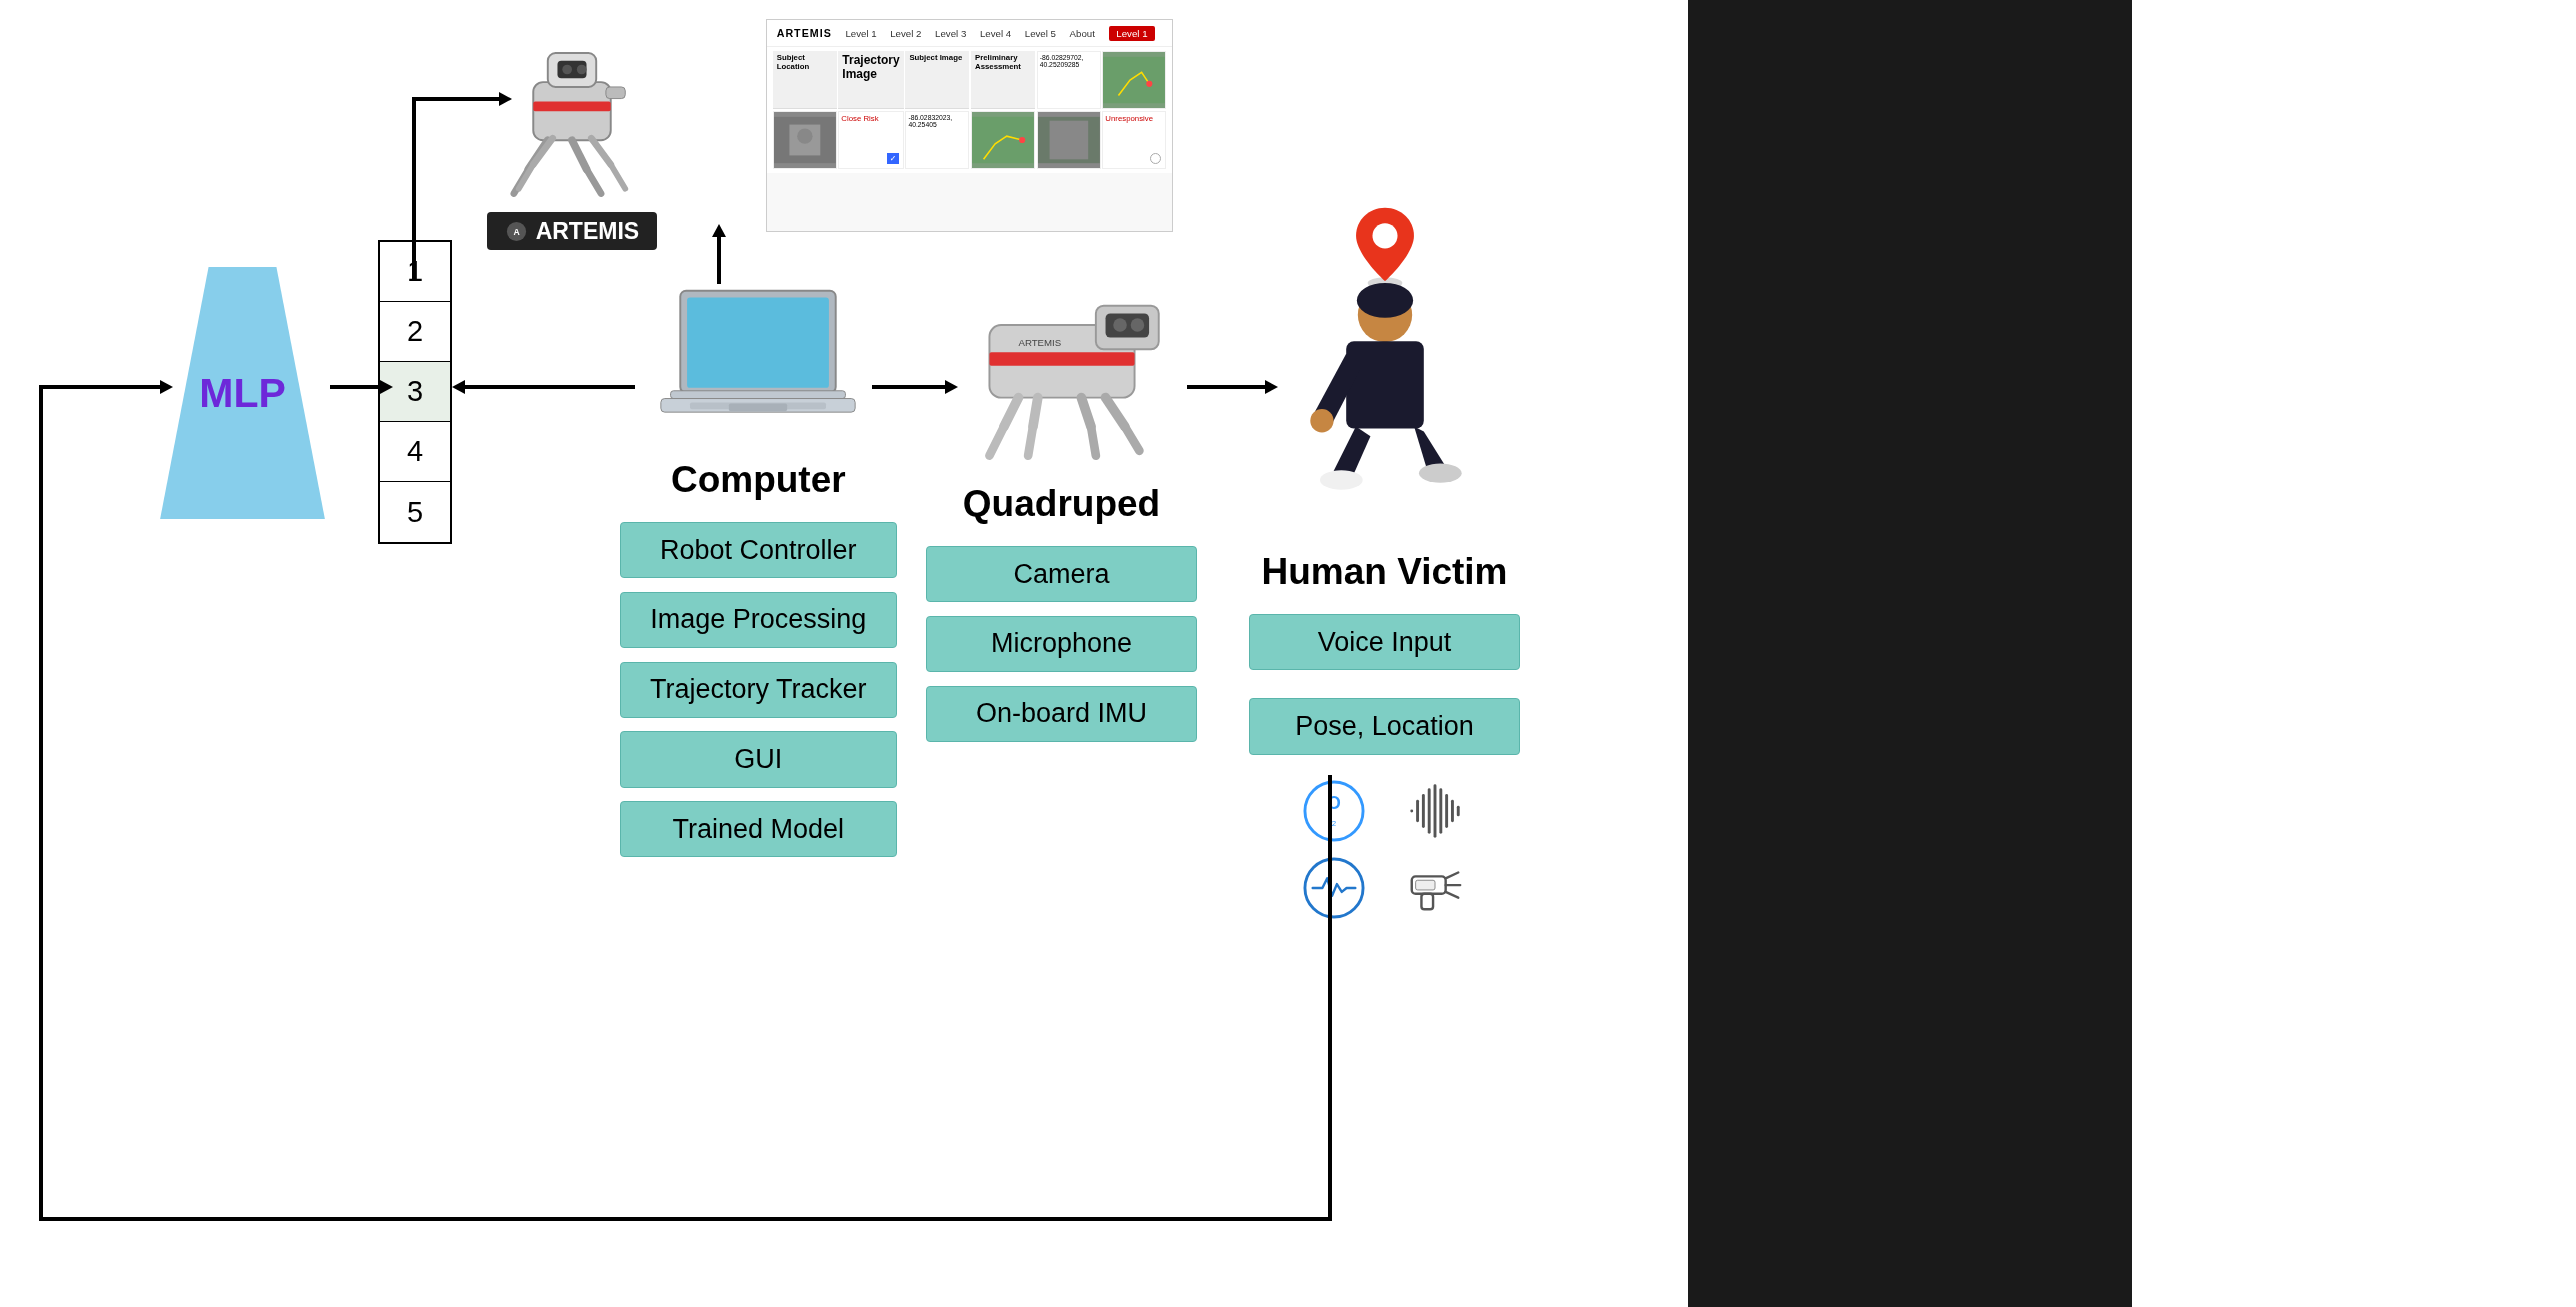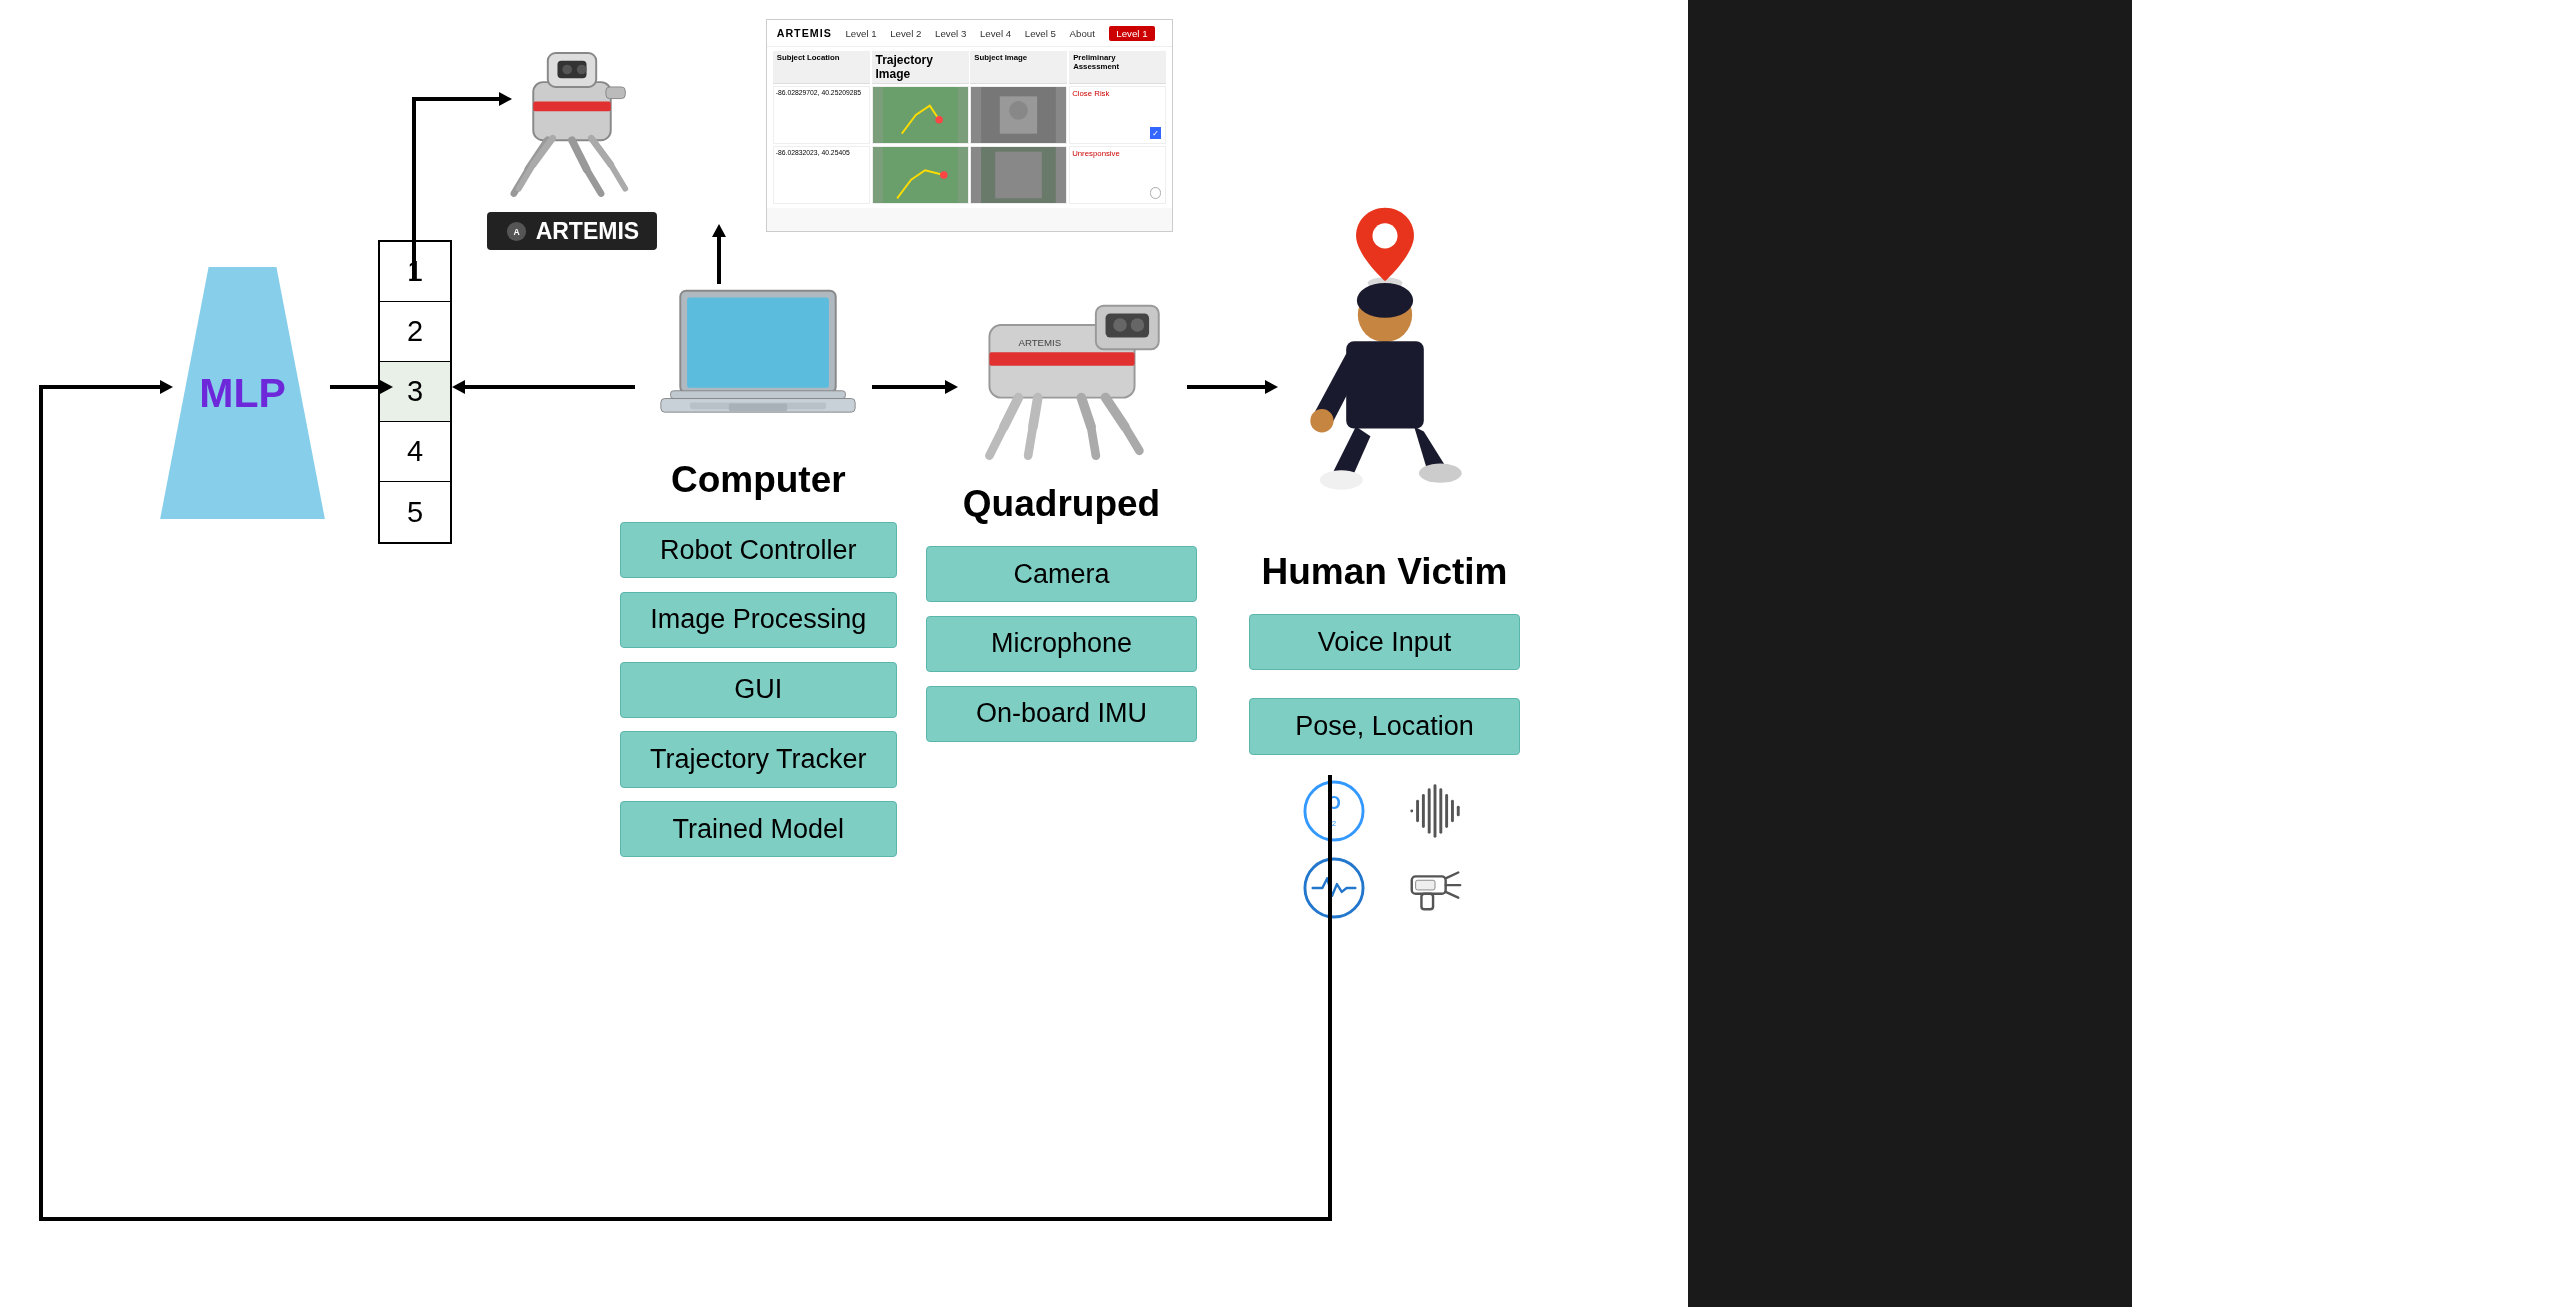--- a/index.html
+++ b/index.html
@@ -144,21 +144,21 @@
       <span class="web-logo">ARTEMIS</span>
       <span class="nav-item">Level 1</span>
       <span class="nav-item">Level 2</span>
       <span class="nav-item">Level 3</span>
       <span class="nav-item">Level 4</span>
       <span class="nav-item">Level 5</span>
       <span class="nav-item">About</span>
       <span class="nav-item-active">Level 1</span>
     </div>
 
-    <div style="background:#fff; padding:3.9px 5.8px; font-size:7.8px; display:grid; grid-template-columns:1fr 1fr 1fr 1fr; gap:1.9px;">
+    <div style="background:#fff; padding:3.9px 5.8px; font-size:7.8px; display:grid; grid-template-columns:1fr 1fr 1fr 1fr 1fr 1fr; gap:1.9px;">
 
       <div style="background:#f0f0f0; padding:1.9px 3.9px; font-size:7.8px; font-weight:bold; border-bottom:1px solid #ddd;">Subject Location</div>
       <div style="background:#f0f0f0; padding:1.9px 3.9px; font-size:12px; font-weight:bold; border-bottom:1px solid #ddd;">Trajectory Image</div>
       <div style="background:#f0f0f0; padding:1.9px 3.9px; font-size:7.8px; font-weight:bold; border-bottom:1px solid #ddd;">Subject Image</div>
       <div style="background:#f0f0f0; padding:1.9px 3.9px; font-size:7.8px; font-weight:bold; border-bottom:1px solid #ddd;">Preliminary Assessment</div>
 
       <div style="font-size:6.8px; padding:1.9px; border:1px solid #eee;">-86.02829702, 40.25209285</div>
       <div style="border:1px solid #eee; background:#7a9e7a; height:58px;">
         <svg width="100%" height="100%" viewBox="0 0 80 60">
           <rect width="80" height="60" fill="#6a9e6a"></rect>
@@ -231,22 +231,22 @@
 
       <rect x="35" y="125" width="140" height="7" rx="2" fill="#b8c0c8"></rect>
 
       <rect x="75" y="126" width="60" height="8" rx="2" fill="#a8b0b8"></rect>
     </svg>
     <div style="font-size:37px; font-weight:bold; margin-top:7.8px;">Computer</div>
 
     <div style="display:flex; flex-direction:column; gap:13.6px; margin-top:21.3px;">
       <div class="feature-box">Robot Controller</div>
       <div class="feature-box">Image Processing</div>
+      <div class="feature-box">Trajectory Tracker</div>
       <div class="feature-box">GUI</div>
-      <div class="feature-box">Trajectory Tracker</div>
       <div class="feature-box">Trained Model</div>
     </div>
   </div>
 
   <div style="position:absolute; left:926px; top:267px; display:flex; flex-direction:column; align-items:center;">
 
     <svg width="262" height="208" viewBox="0 0 270 215">
 
       <rect x="60" y="60" width="150" height="75" rx="12" fill="#d0d0d0" stroke="#999" stroke-width="2"></rect>
 

